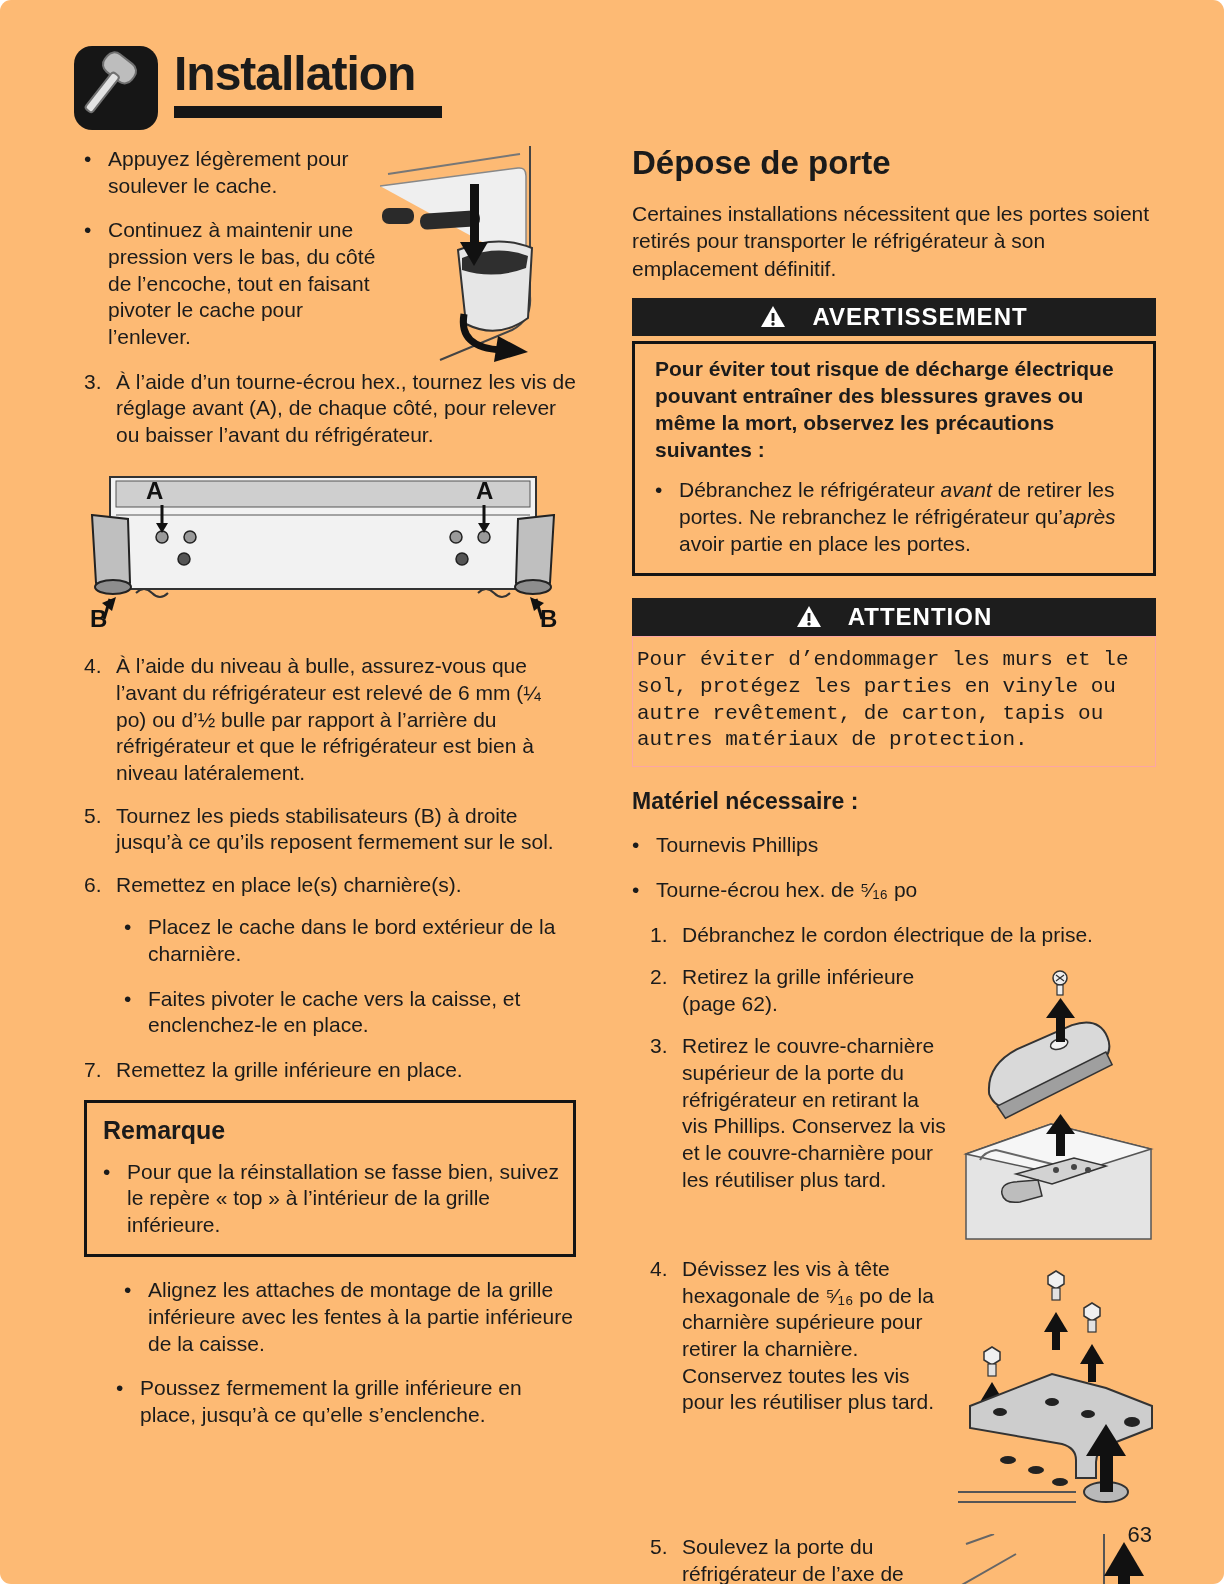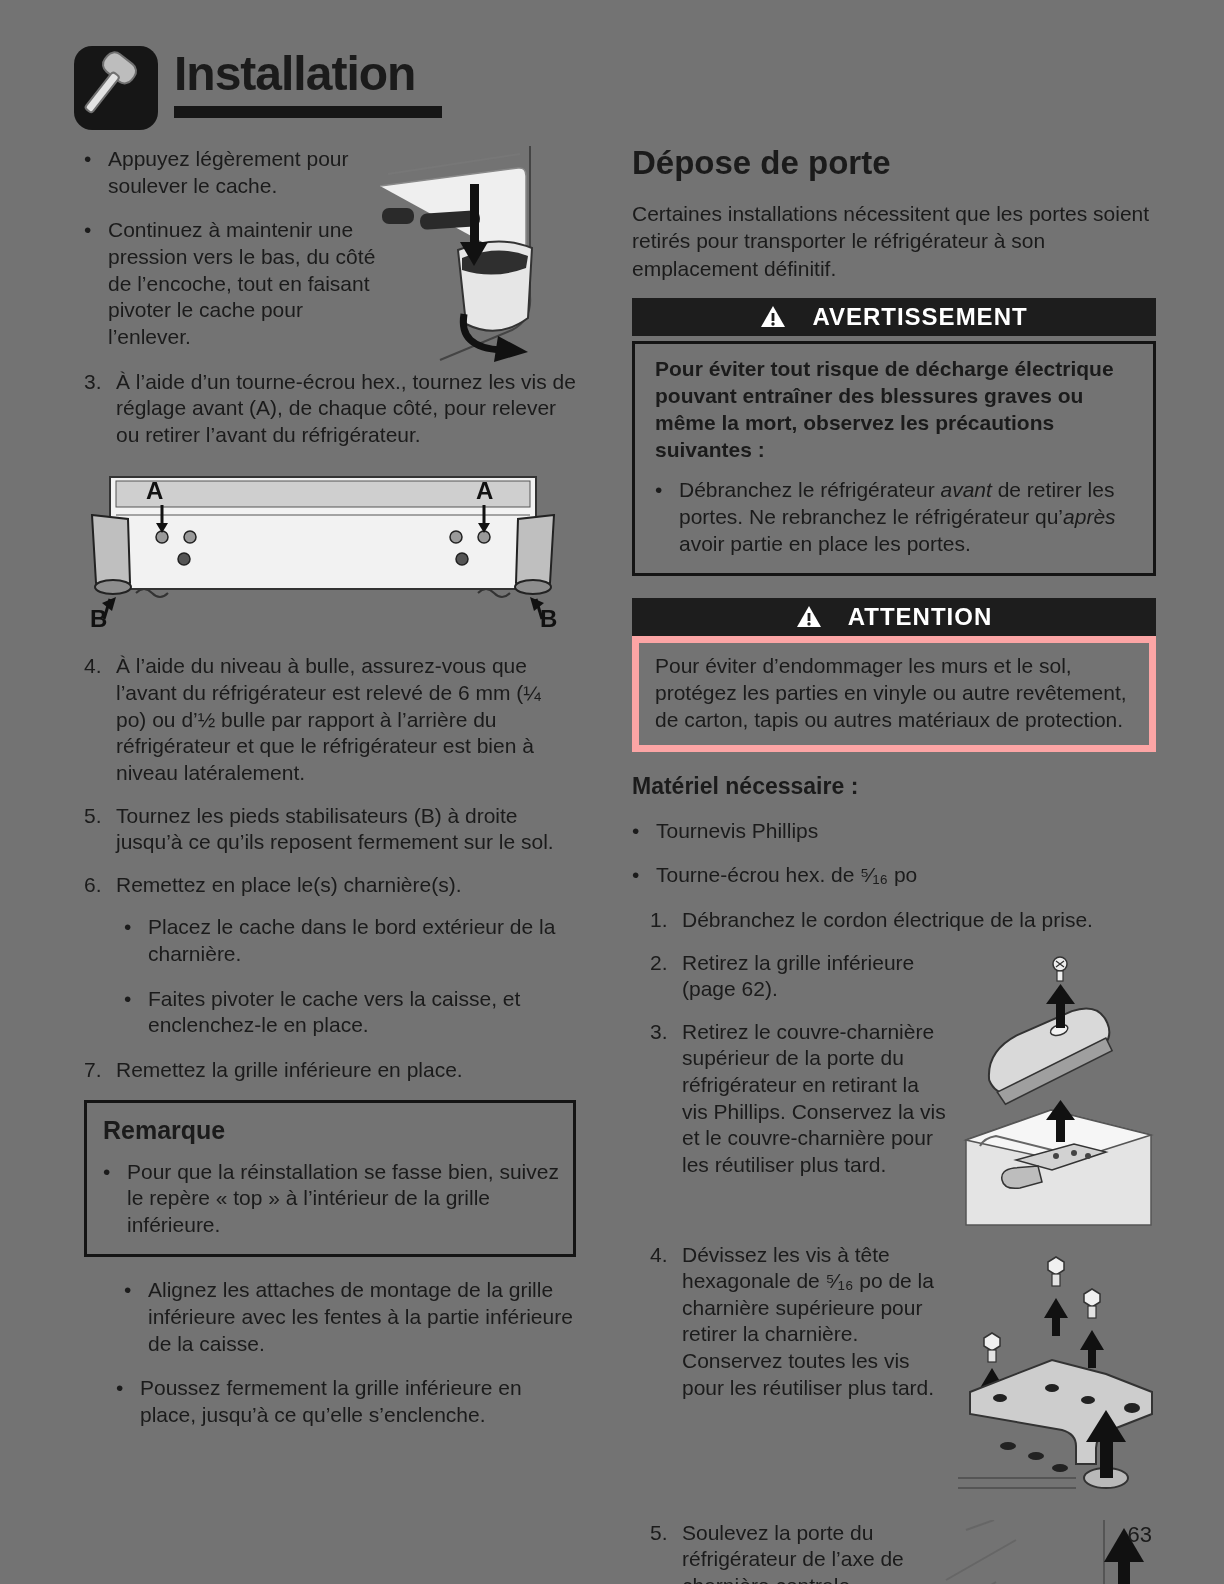--- a/index.html
+++ b/index.html
@@ -1,22 +1,23 @@
 <!DOCTYPE html>
 <html lang="fr"><head>
 <meta charset="utf-8">
 <style>
   html,body{margin:0;padding:0;background:#ffffff;}
   .page{
     position:relative;
     width:1224px;height:1584px;
-    background:#737373;
+    background:#fdba74;
     font-family:"Liberation Sans", sans-serif;
     color:#1b1b1b;
     overflow:hidden;
+    border-radius:11px;
   }
   
   .hdr{position:absolute;top:44px;left:72px;display:flex;align-items:flex-start;}
   .logo{width:88px;height:88px;flex:0 0 auto;}
   .hdr-text{margin-left:14px;padding-top:6px;}
   .hdr-title{font-size:48px;font-weight:bold;letter-spacing:-1px;line-height:1;}
   .hdr-rule{width:268px;height:12px;background:#161616;margin-top:8px;}
   
   .col-left{position:absolute;left:84px;top:146px;width:492px;}
   .col-right{position:absolute;left:632px;top:146px;width:524px;}
@@ -38,21 +39,21 @@
   .r-title{font-size:33px;font-weight:bold;margin:0 0 14px 0;line-height:1;}
   .r-intro{font-size:21px;line-height:1.3;margin-bottom:16px;}
   .bar{
     background:#1d1d1d;color:#ffffff;
     font-size:24px;font-weight:bold;letter-spacing:1px;
     height:38px;display:flex;align-items:center;justify-content:center;gap:26px;
   }
   .warn-box{border:3px solid #141414;padding:12px 14px 14px 20px;margin-top:5px;}
   .warn-bold{font-size:21px;font-weight:bold;line-height:1.28;margin-bottom:14px;}
   .attn-wrap{margin-top:22px;}
-  .attn-box{border:7px solid #fca5a5;padding:10px 14px 12px 16px;}
+  .attn-box{border:1px solid #fca5a5;padding:10px 14px 12px 4px;font-family:Liberation Mono, monospace;}
   .mat-head{font-size:23px;font-weight:bold;margin:20px 0 16px 0;}
   .r-steps{padding-left:18px;}
   .step-fig-row{display:flex;align-items:flex-start;}
   .step-fig-row .txt-col{flex:0 0 auto;}
   .fig-col{flex:1;display:flex;justify-content:flex-end;}
   .it{font-style:italic;}
   .pageno{position:absolute;right:72px;bottom:36px;font-size:22px;text-align:right;}
   
   svg text{font-family:"Liberation Sans",sans-serif;}
   .figlabel{font-size:24px;font-weight:bold;fill:#111;}
@@ -104,21 +105,21 @@
         <rect x="90" y="38" width="9" height="60" fill="#111"></rect>
         <path d="M80,96 L108,96 L94,120 Z" fill="#111"></path>
 
         <path d="M84,168 q-6,34 38,36" fill="none" stroke="#111" stroke-width="7"></path>
         <path d="M118,190 L148,206 L114,216 Z" fill="#111"></path>
       </svg>
     </div>
 
     <div class="s-row">
       <span class="s-num">3.</span>
-      <span class="s-txt">À l’aide d’un tourne-écrou hex., tournez les vis de réglage avant (A), de chaque côté, pour relever ou retirer l’avant du réfrigérateur.</span>
+      <span class="s-txt">À l’aide d’un tourne-écrou hex., tournez les vis de réglage avant (A), de chaque côté, pour relever ou baisser l’avant du réfrigérateur.</span>
     </div>
 
     
     <svg width="478" height="158" viewBox="0 0 478 158" style="margin:6px 0 18px 0;">
       <rect x="26" y="6" width="426" height="112" fill="#f2f2f2" stroke="#333" stroke-width="2"></rect>
       <rect x="32" y="10" width="414" height="26" fill="#cfcfcf" stroke="#555" stroke-width="1"></rect>
       <line x1="32" y1="44" x2="446" y2="44" stroke="#888" stroke-width="1.5"></line>
 
       <path d="M8,44 L44,48 L46,112 Q28,124 12,112 Z" fill="#bfbfbf" stroke="#222" stroke-width="2"></path>
       <path d="M470,44 L434,48 L432,112 Q450,124 466,112 Z" fill="#bfbfbf" stroke="#222" stroke-width="2"></path>

